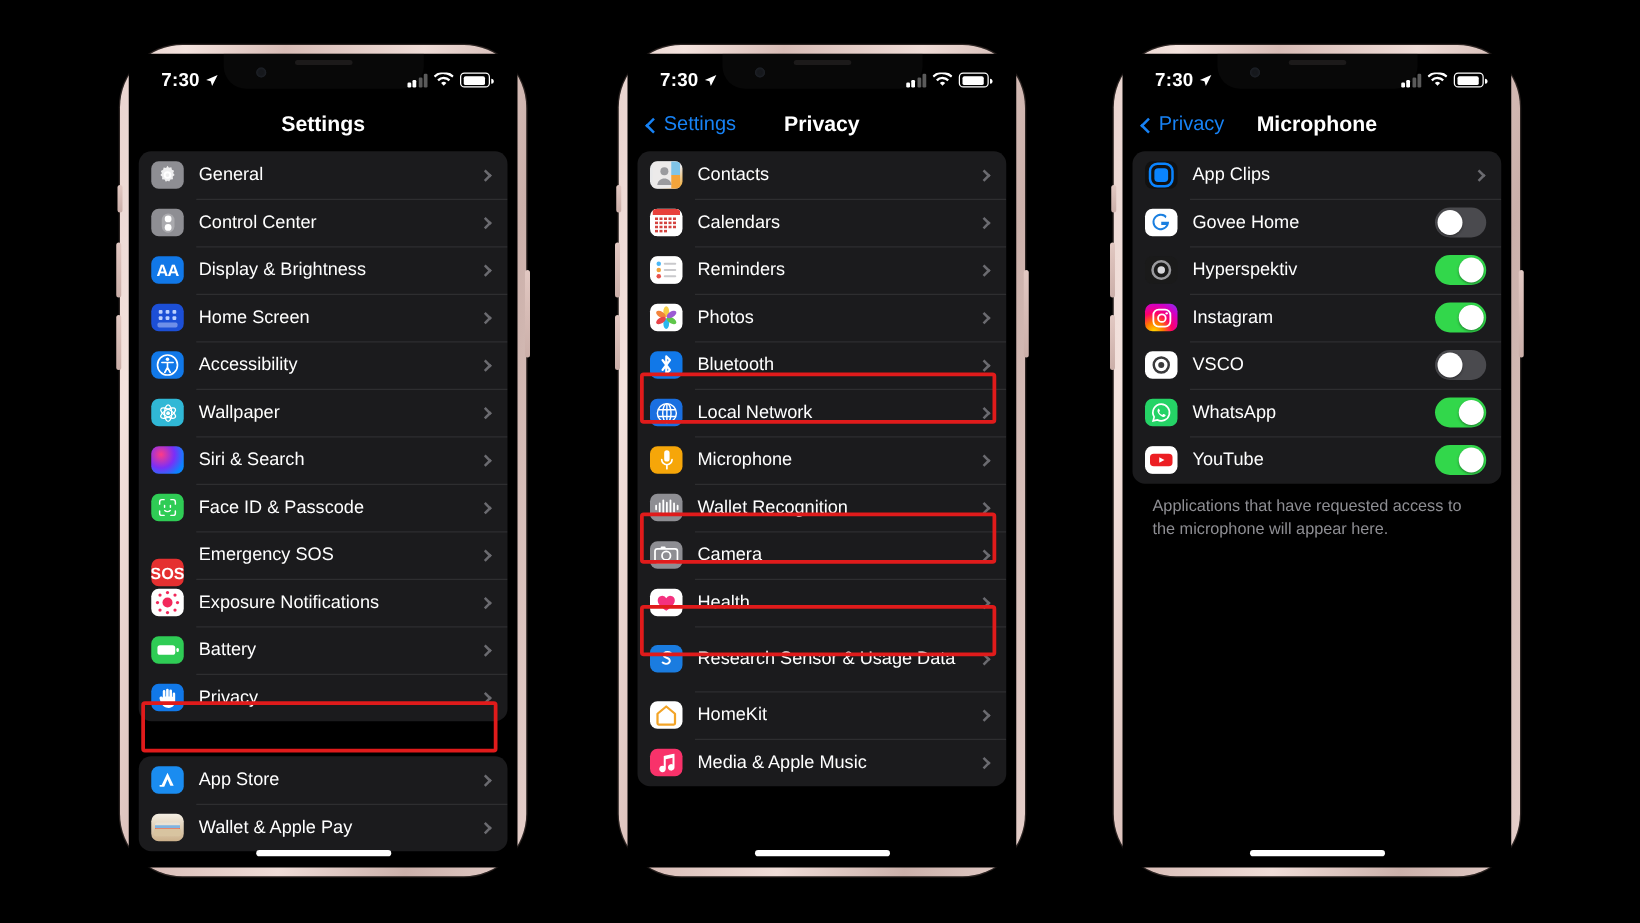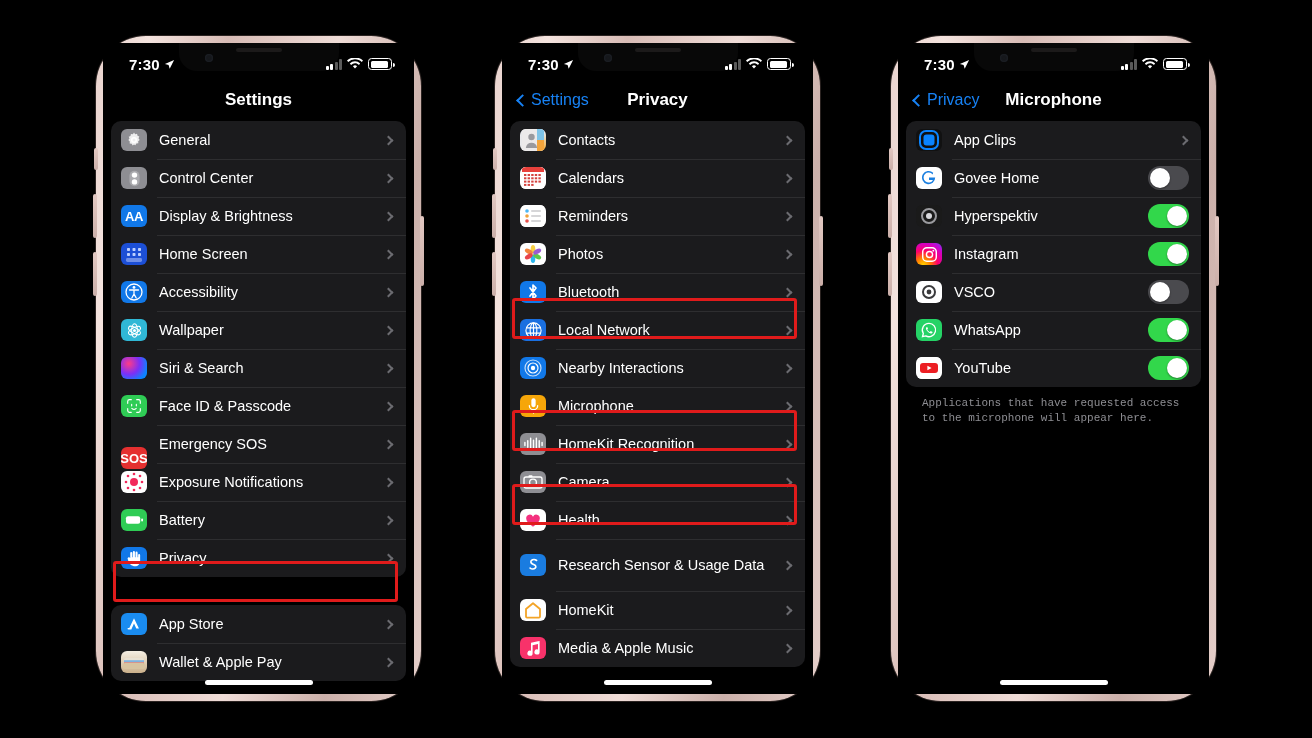--- a/index.html
+++ b/index.html
@@ -139,23 +139,22 @@
   .toggle.on { background: #32d74b; }
   .toggle.off { background: #4a4a4e; }
   .toggle .knob {
     position: absolute; top: 2px; width: 20px; height: 20px; border-radius: 50%;
     background: #fff; box-shadow: 0 1px 2px rgba(0,0,0,.4);
   }
   .toggle.on .knob { right: 2px; }
   .toggle.off .knob { left: 2px; }
 
   .footnote {
-    color: #8e8e93; font-size: 11px; line-height: 1.35;
+    color: #8e8e93; font-size: 13px; line-height: 1.35;
     padding: 9px 14px 0 16px;
-    font-family: Liberation Mono, monospace;
   }
 
   
   .home-ind {
     position: absolute; bottom: 9px; left: 50%; transform: translateX(-50%);
     width: 108px; height: 5px; border-radius: 3px; background: #fff; z-index: 9;
   }
 
   
   .hl {
@@ -551,50 +550,39 @@
                 <svg width="19" height="19" viewBox="0 0 20 20">
                   <circle cx="10" cy="10" r="8" fill="none" stroke="#fff" stroke-width="1.2"></circle>
                   <ellipse cx="10" cy="10" rx="3.5" ry="8" fill="none" stroke="#fff" stroke-width="1.2"></ellipse>
                   <path d="M2.4 7.2h15.2M2.4 12.8h15.2M10 2v16" stroke="#fff" stroke-width="1.2"></path>
                 </svg>
               </span>
             <span class="label">Local Network</span>
             <span class="chev"></span>
           </div>
           <div class="row">
-            <span class="ico ic-near">
-                <svg width="20" height="20" viewBox="0 0 20 20">
-                  <circle cx="10" cy="10" r="2.2" fill="#fff"></circle>
-                  <circle cx="10" cy="10" r="5" fill="none" stroke="#fff" stroke-width="1.2"></circle>
-                  <circle cx="10" cy="10" r="8" fill="none" stroke="#fff" stroke-width="1.2" opacity=".75"></circle>
-                </svg>
-              </span>
-            <span class="label">Nearby Interactions</span>
-            <span class="chev"></span>
-          </div>
-          <div class="row">
             <span class="ico ic-mic">
                 <svg width="13" height="18" viewBox="0 0 14 20">
                   <rect x="4.6" y="1.4" width="4.8" height="10" rx="2.4" fill="#fff"></rect>
                   <path d="M2.4 9.6a4.6 4.6 0 0 0 9.2 0" stroke="#fff" stroke-width="1.5" fill="none" stroke-linecap="round"></path>
                   <path d="M7 14.2v3.6" stroke="#fff" stroke-width="1.5" stroke-linecap="round"></path>
                 </svg>
               </span>
             <span class="label">Microphone</span>
             <span class="chev"></span>
           </div>
           <div class="row">
             <span class="ico ic-speech">
                 <svg width="21" height="16" viewBox="0 0 22 16">
                   <g stroke="#fff" stroke-width="1.5" stroke-linecap="round">
                     <path d="M2 6.5v3M5 4.5v7M8 2v12M11 4v8M14 2v12M17 4.5v7M20 6.5v3"></path>
                   </g>
                 </svg>
               </span>
-            <span class="label">HomeKit Recognition</span>
+            <span class="label">Wallet Recognition</span>
             <span class="chev"></span>
           </div>
           <div class="row">
             <span class="ico ic-cam">
                 <svg width="20" height="16" viewBox="0 0 20 16">
                   <rect x="1" y="3" width="18" height="11" rx="2" fill="none" stroke="#fff" stroke-width="1.4"></rect>
                   <circle cx="10" cy="8.5" r="3.4" fill="none" stroke="#fff" stroke-width="1.4"></circle>
                   <rect x="5.5" y="1.2" width="4" height="2" rx=".8" fill="#fff"></rect>
                 </svg>
               </span>

